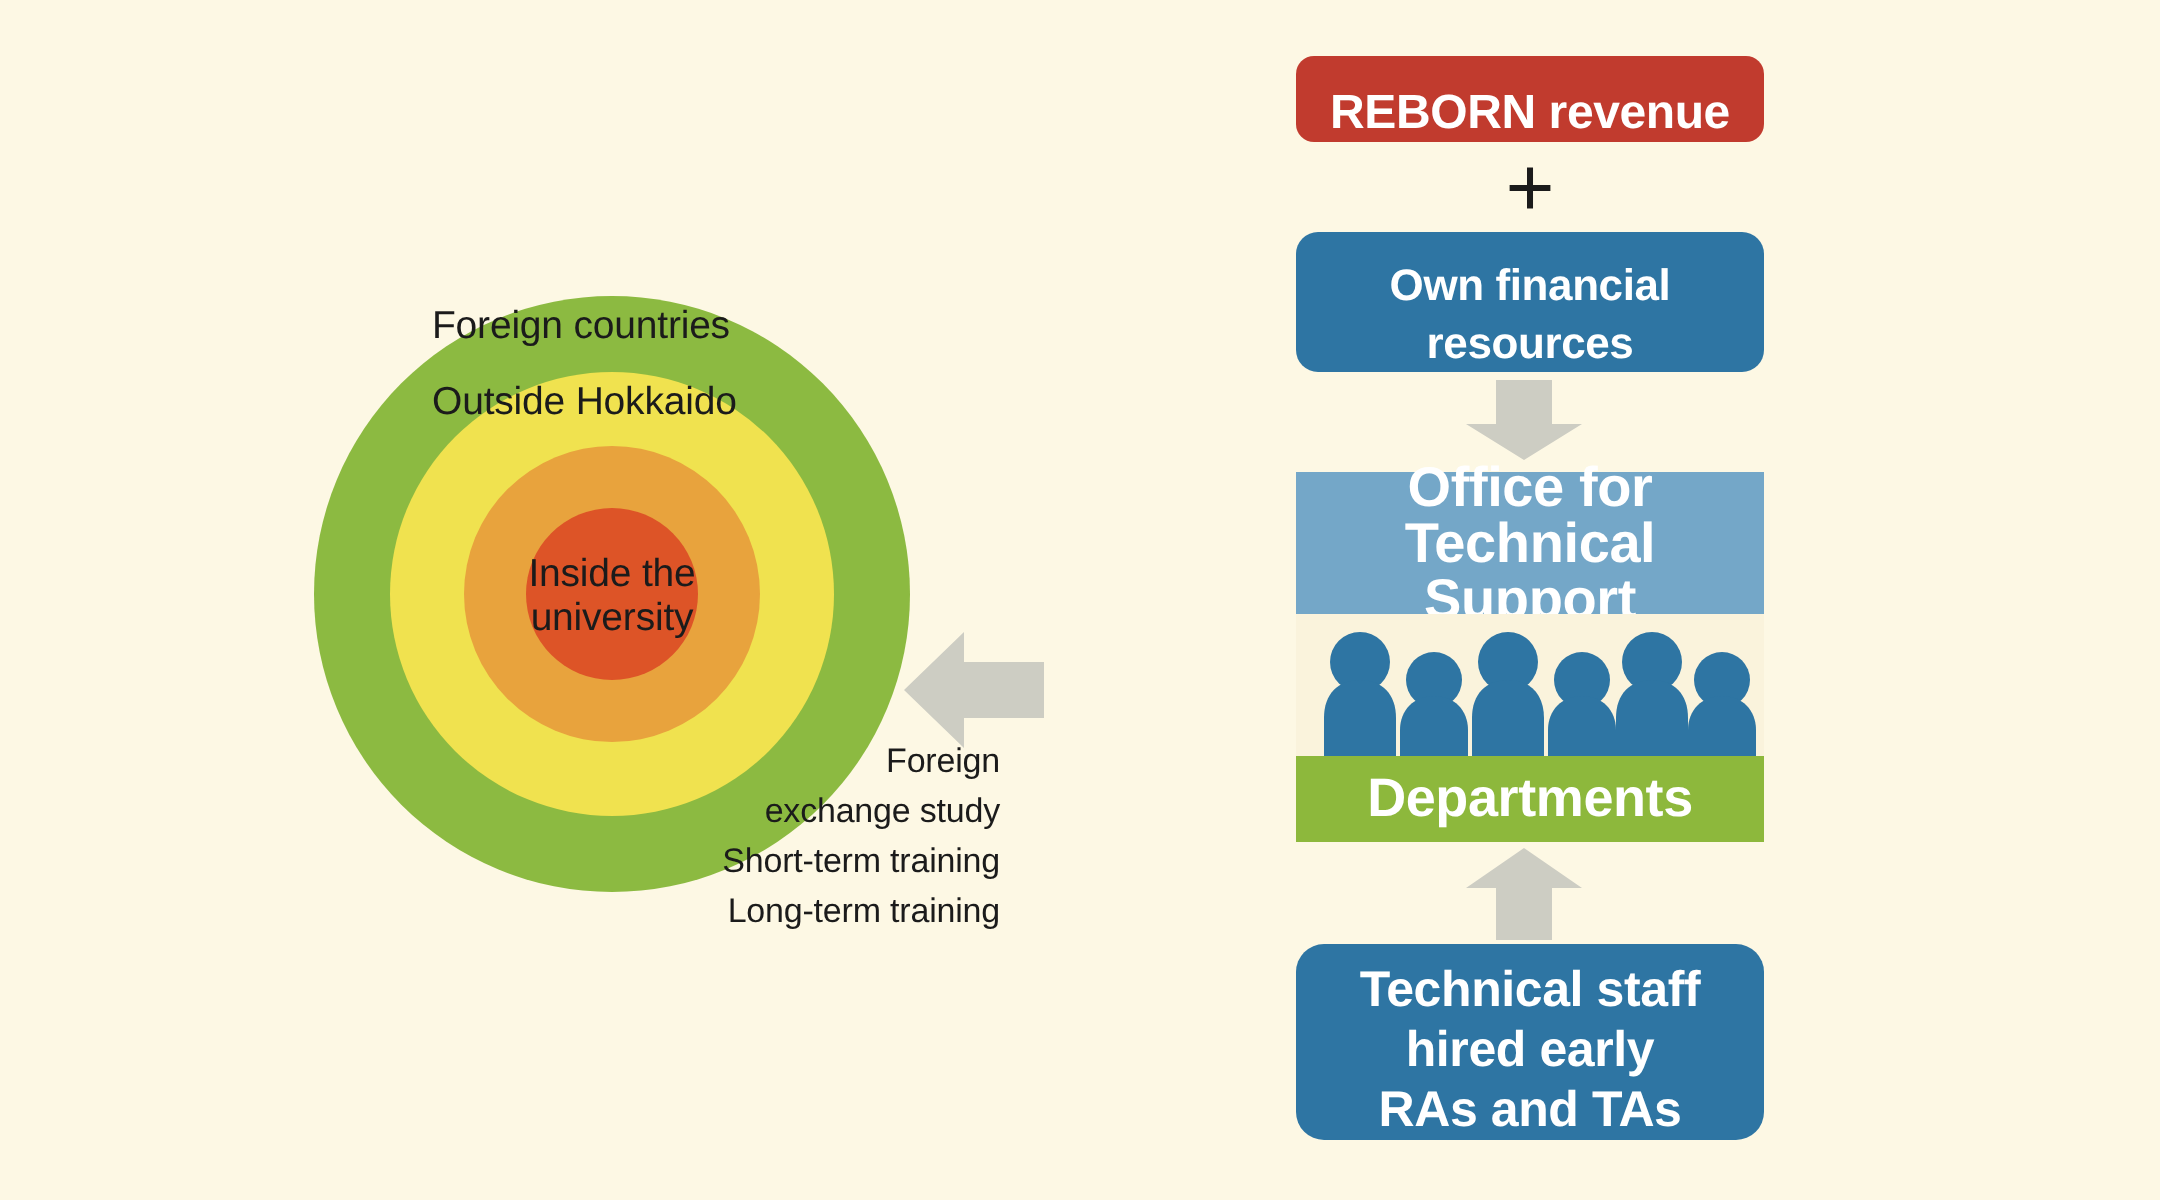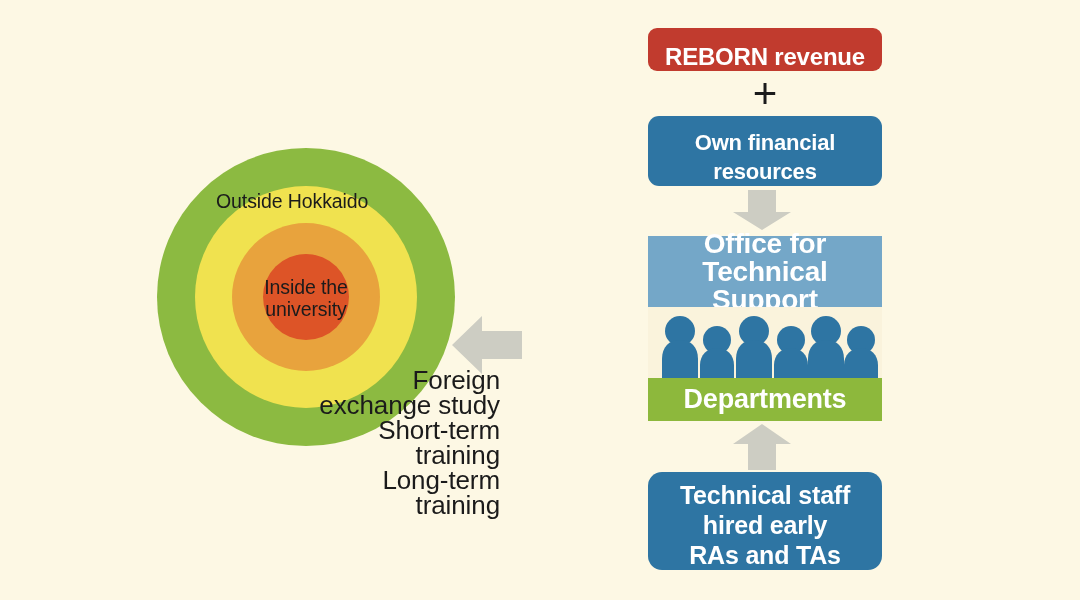--- a/index.html
+++ b/index.html
@@ -83,21 +83,21 @@
   }
 
   
   #training-modes {
     position: absolute;
     left: 296px;
     top: 368px;
     width: 204px;
     text-align: right;
     color: #1b1b1b;
-    font-size: 26px;
+    font-size: 17px;
     line-height: 25px;
     letter-spacing: -0.1px;
   }
 
   
   #right-panel {
     position: absolute;
     left: 600px;
     top: 0;
     width: 480px;
@@ -224,20 +224,21 @@
 
 <div id="canvas">
 
   <div id="left-panel">
 
     <div class="ring" id="ring-foreign-countries"></div>
     <div class="ring" id="ring-outside-hokkaido"></div>
     <div class="ring" id="ring-inside-hokkaido"></div>
     <div class="ring" id="ring-inside-university"></div>
 
+    <div class="ring-label" id="label-foreign-countries">Foreign countries</div>
     <div class="ring-label" id="label-outside-hokkaido">Outside Hokkaido</div>
     <div class="ring-label" id="label-inside-university" style="white-space: pre-line;">Inside the
 university</div>
 
     <svg id="arrow-to-circles" class="gray-arrow" viewBox="0 0 70 58">
       <path d="M 0 29 L 30 0 L 30 15 L 70 15 L 70 43 L 30 43 L 30 58 Z" fill="#cdcdc3"></path>
     </svg>
 
     <div id="training-modes" style="white-space: pre-line;">Foreign
 exchange study

